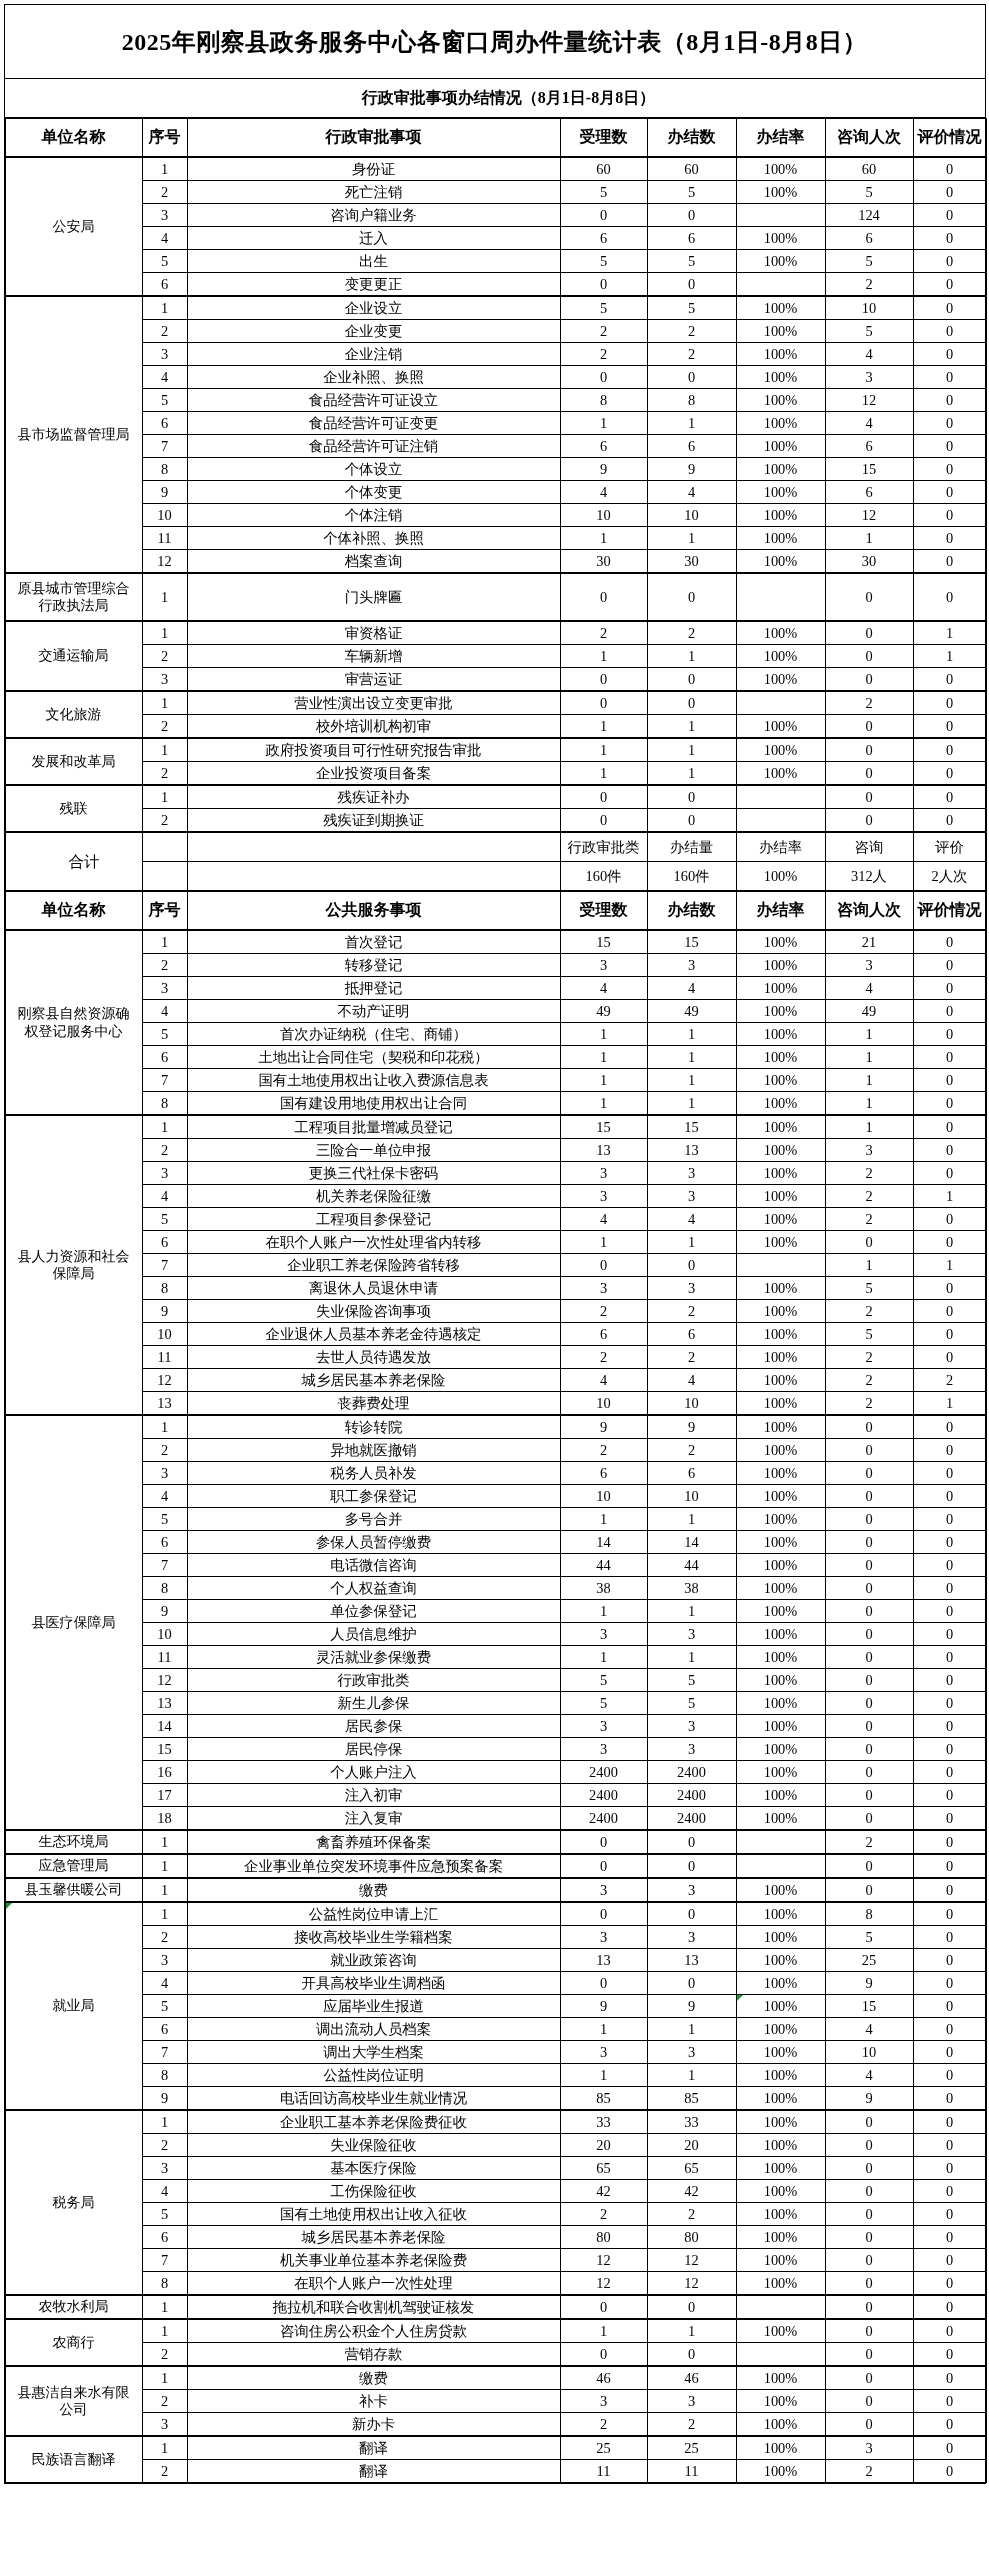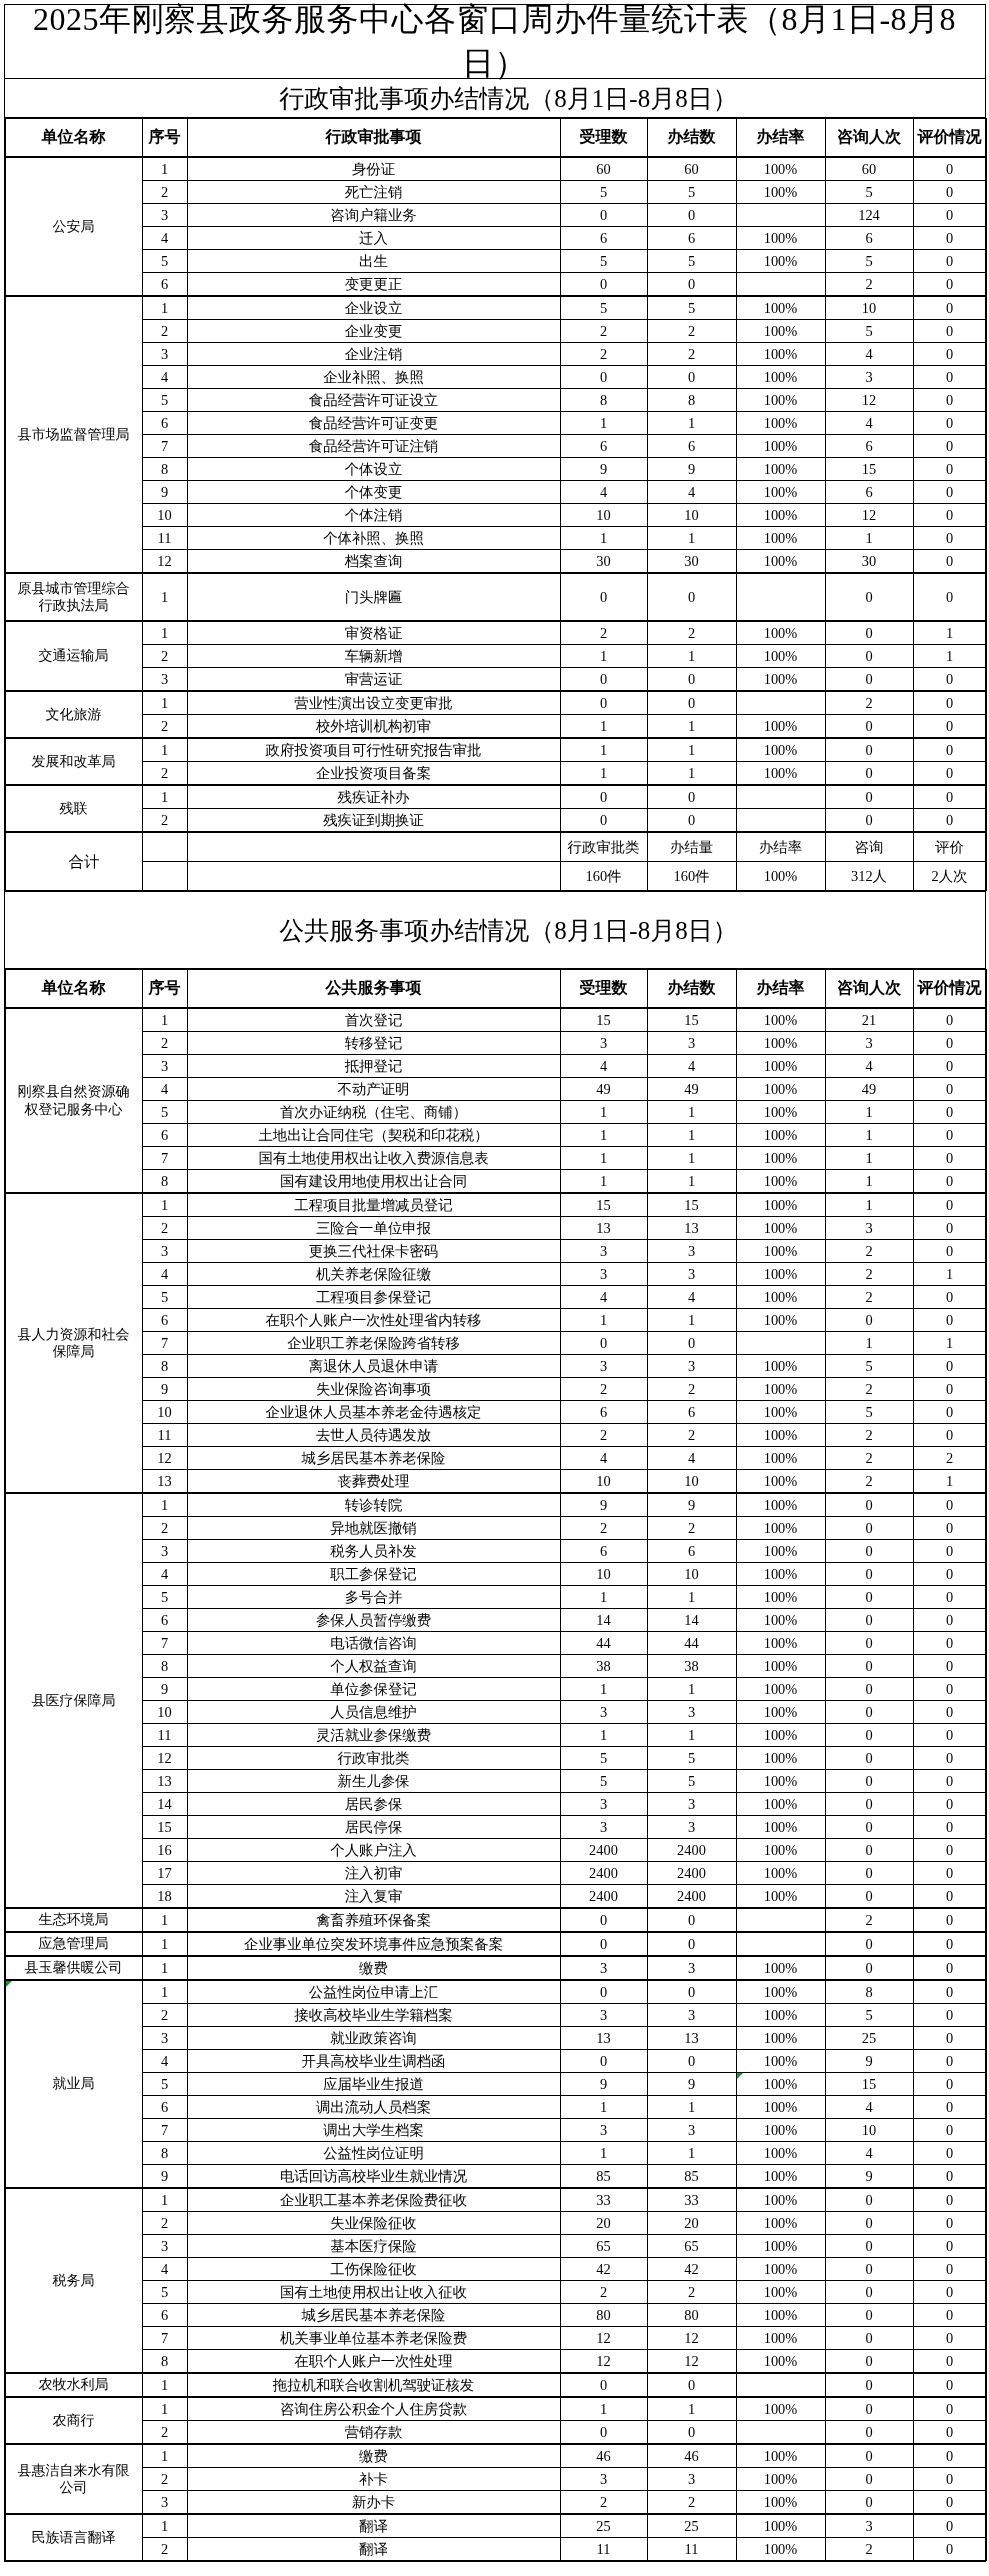--- a/index.html
+++ b/index.html
@@ -1,21 +1,21 @@
 <!DOCTYPE html>
 <html style="--marker: #1a9632;font-size:8.2px"><head>
 <meta charset="utf-8">
 <style>
   html,body{margin:0;padding:0;background:#fff;color:#000;
     font-family:"Liberation Serif","DejaVu Serif",serif;}
   .sheet{width:980px;margin:4.1px auto;border:1.5px solid #000;background:#fff;}
   .title{height:73px;display:flex;align-items:center;justify-content:center;
-    font-size:32px;font-weight:normal;letter-spacing:0.5px;border-bottom:1.5px solid #000;text-align:center;}
+    font-size:24px;font-weight:bold;letter-spacing:0.5px;border-bottom:1.5px solid #000;text-align:center;}
   .band{display:flex;align-items:center;justify-content:center;
-    font-size:25px;font-weight:normal;border-bottom:1px solid #000;padding-left:28px;}
+    font-size:16px;font-weight:bold;border-bottom:1px solid #000;padding-left:28px;}
   .band.first{height:38px;}
   .band.second{height:76px;border-top:1.5px solid #000;}
   table{width:100%;border-collapse:collapse;table-layout:fixed;}
   col.c-unit{width:137px}col.c-seq{width:45px}col.c-item{width:373px}
   col.c-n1{width:87px}col.c-n2{width:89px}col.c-n3{width:89px}
   col.c-n4{width:88px}col.c-n5{width:73px}
   th,td{border:1px solid #000;text-align:center;vertical-align:middle;
     padding:0.5px 3.1px;overflow:hidden;position:relative;}
   th{font-size:16px;font-weight:bold;height:36px;}
   td{font-size:14.4px;height:21px;line-height:1.25;}
@@ -331,21 +331,20 @@
             <td></td>
             <td></td>
             <td>160件</td>
             <td>160件</td>
             <td>100%</td>
             <td>312人</td>
             <td>2人次</td>
           </tr>
         </tbody>
       </table>
-      <div class="band second">公共服务事项办结情况（8月1日-8月8日）</div>
       <table>
         <colgroup>
           <col class="c-unit">
           <col class="c-seq">
           <col class="c-item">
           <col class="c-n1">
           <col class="c-n2">
           <col class="c-n3">
           <col class="c-n4">
           <col class="c-n5">

